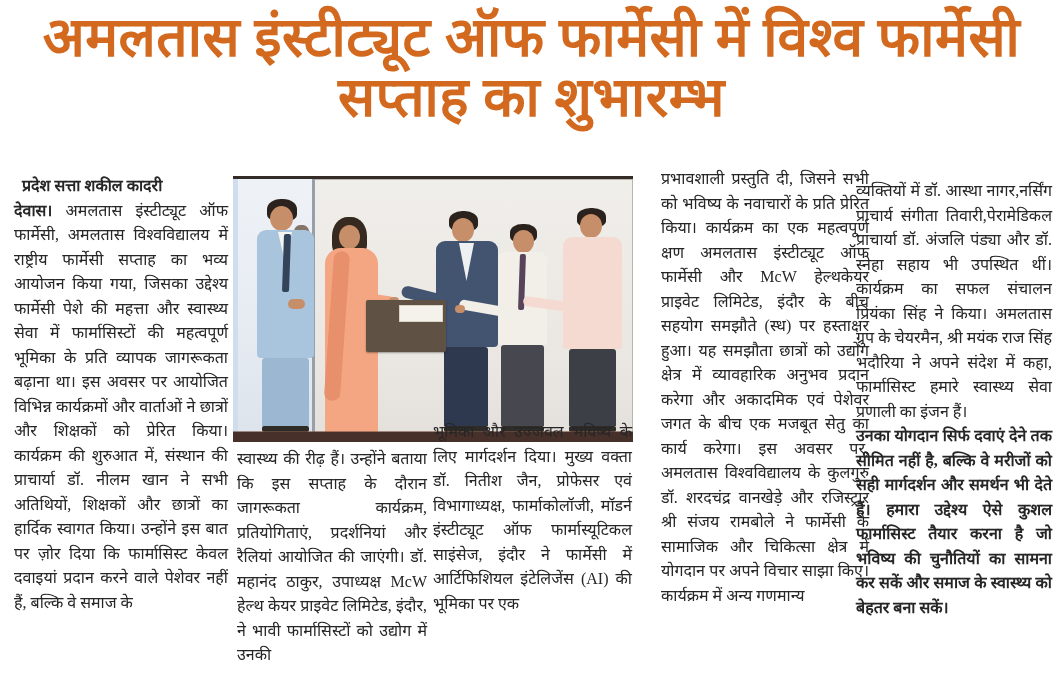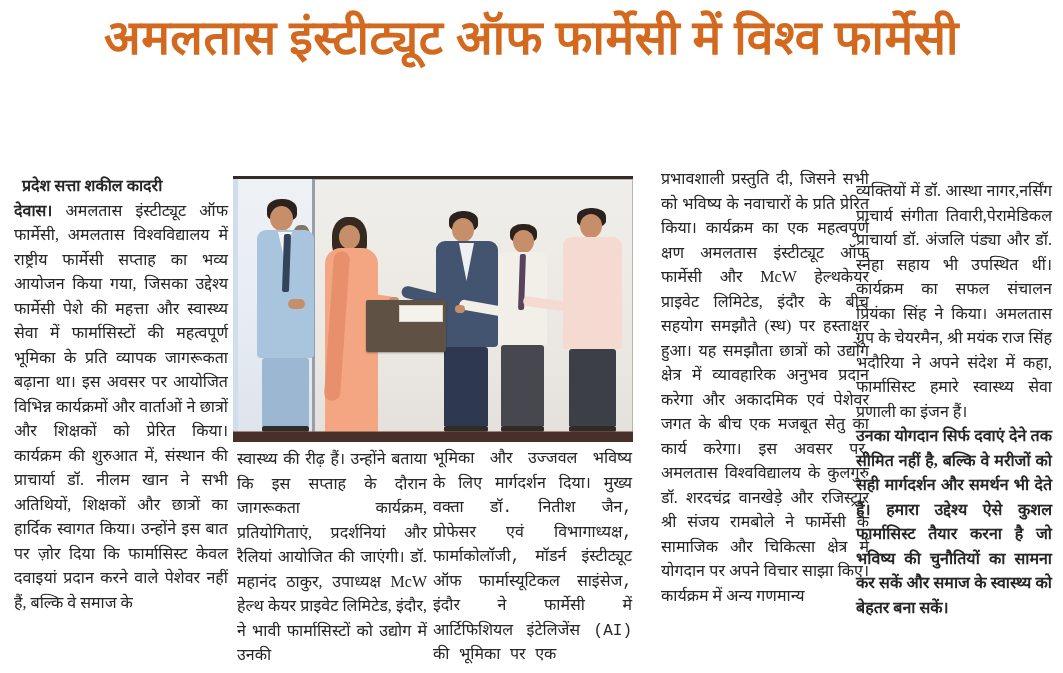--- a/index.html
+++ b/index.html
@@ -10,33 +10,33 @@
     overflow:hidden;
   }
   .page{position:relative;width:1063px;height:673px;background:var(--page-bg,#fff);}
 
   
   .headline{
     position:absolute;left:0;top:8px;width:1063px;text-align:center;
     color:var(--headline-color,#d2691e);
     font-weight:700;
   }
-  .headline-line{font-size:48px;line-height:60px;letter-spacing:0.5px;}
+  .headline-line{font-size:55px;line-height:60px;letter-spacing:0.5px;}
 
   
   .col{
     position:absolute;
     color:var(--body-text-color,#262626);
     font-size:16px;line-height:24.5px;
     text-align:justify;
   }
   .col p{margin:0;}
   .col1{left:14px;  top:174px; width:214px; height:506px;}
   .col2{left:237px; top:447px; width:190px; height:226px;}
-  .col3{left:433px; top:447px; width:199px; height:226px;font-family:Liberation Mono, monospace;}
+  .col3{left:433px; top:420px; width:199px; height:226px;}
   .col4{left:661px; top:167px; width:208px; height:506px;}
   .col5{left:856px; top:167px; width:196px; height:506px;margin-top:12px;}
   .byline{font-weight:700;text-indent:8px;white-space:nowrap;}
   .dateline{font-weight:700;}
   .para-break{margin-top:0;font-weight:bold;}
 
   
   .photo{
     position:absolute;left:233px;top:176px;width:400px;height:263px;margin:0;
     background:linear-gradient(180deg,#f0eeea 0%,var(--wall,#eae7e2) 70%,#e3dfda 100%);
@@ -109,20 +109,21 @@
   .p5-legs{left:336px;top:170px;width:47px;height:77px;background:#3c3f46;}
   .p5-shoes{left:336px;top:247px;width:47px;}
 </style>
 </head>
 <body>
 
 <div class="page">
 
   <header class="headline">
     <div class="headline-line">अमलतास इंस्टीट्यूट ऑफ फार्मेसी में विश्व फार्मेसी</div>
+    <div class="headline-line">सप्ताह का शुभारम्भ</div>
   </header>
 
   <section class="col col1">
     <div class="byline">प्रदेश सत्ता शकील कादरी</div>
     <p><b class="dateline">देवास।</b> <span>अमलतास इंस्टीट्यूट ऑफ फार्मेसी, अमलतास विश्वविद्यालय में राष्ट्रीय फार्मेसी सप्ताह का भव्य आयोजन किया गया, जिसका उद्देश्य फार्मेसी पेशे की महत्ता और स्वास्थ्य सेवा में फार्मासिस्टों की महत्वपूर्ण भूमिका के प्रति व्यापक जागरूकता बढ़ाना था। इस अवसर पर आयोजित विभिन्न कार्यक्रमों और वार्ताओं ने छात्रों और शिक्षकों को प्रेरित किया। कार्यक्रम की शुरुआत में, संस्थान की प्राचार्या डॉ. नीलम खान ने सभी अतिथियों, शिक्षकों और छात्रों का हार्दिक स्वागत किया। उन्होंने इस बात पर ज़ोर दिया कि फार्मासिस्ट केवल दवाइयां प्रदान करने वाले पेशेवर नहीं हैं, बल्कि वे समाज के</span></p>
   </section>
 
   <figure class="photo">
     <div class="screen-edge"></div>
     <div class="screen"></div>

